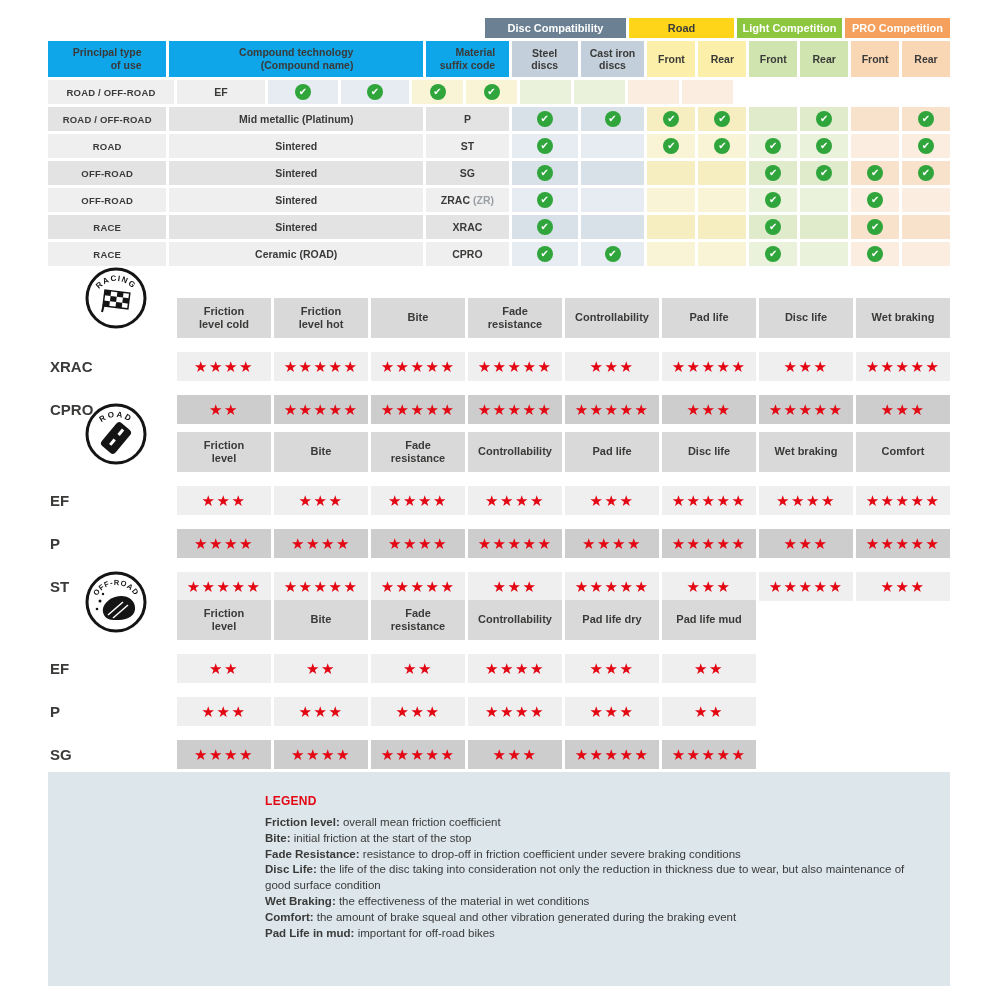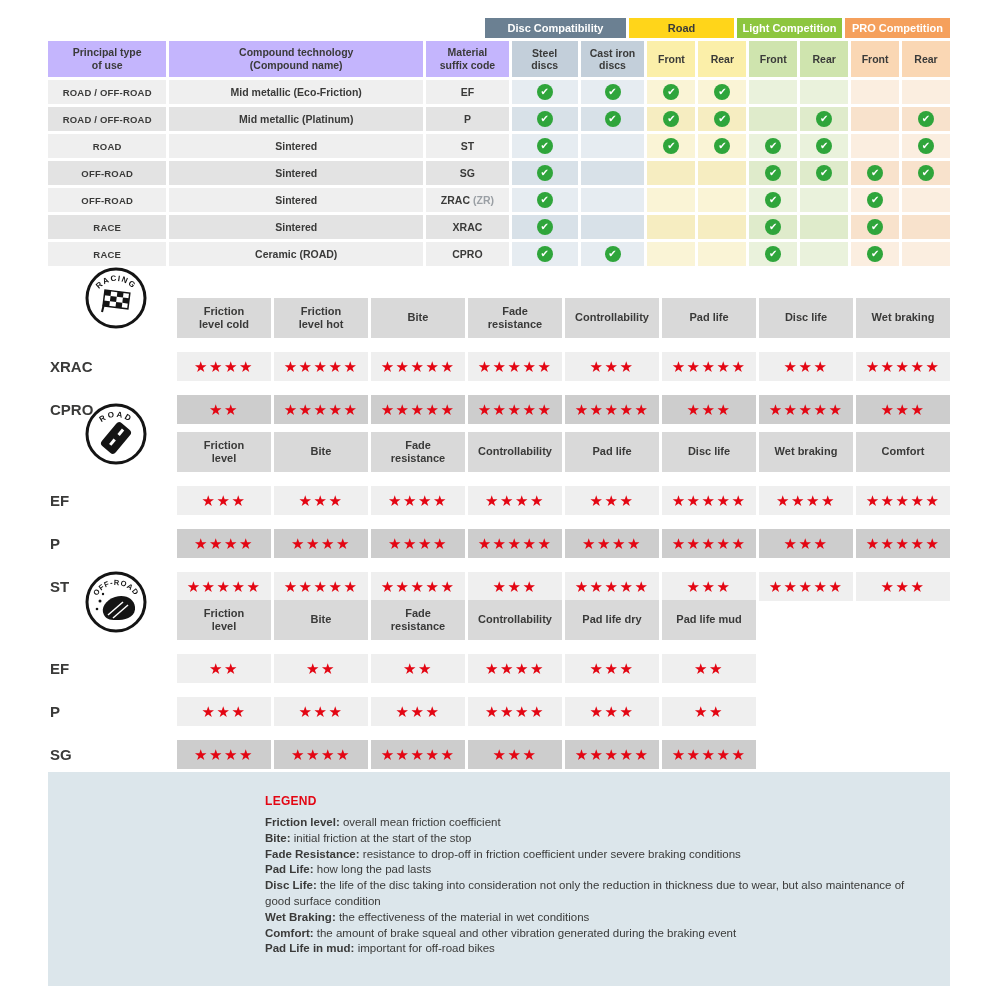--- a/index.html
+++ b/index.html
@@ -9,21 +9,21 @@
   .abs{position:absolute}
 
   
   .compat{left:48px;top:18px;width:902px;display:flex;flex-direction:column;gap:3px}
   .crow{display:flex;gap:3px}
   .ghead{height:20px}
   .gspacer{width:434px}
   .gcell{display:flex;align-items:center;justify-content:center;font-size:11px;font-weight:bold}
   .g-disc{width:141px}.g-sm{width:105px}
   .shead{height:36px}
-  .hcell{background:#c4b5fd;font-weight:bold;font-size:10.5px;text-align:center;
+  .hcell{background:#0ea5e9;font-weight:bold;font-size:10.5px;text-align:right;
          display:flex;align-items:center;justify-content:center;white-space:pre-line;line-height:1.2}
   .c-use{width:126px}.c-tech{width:270px}.c-code{width:88px}
   .c-steel{width:70px}.c-cast{width:68px}.c-sm{width:51px}
   .hsub{font-weight:bold;font-size:10.5px;display:flex;align-items:center;justify-content:center;
         text-align:center;white-space:pre-line;line-height:1.15}
   .disc-sub{background:#C3CFDA}.road-sub{background:#FBEFA9}
   .light-sub{background:#CFE4AE}.pro-sub{background:#FAD7B4}
   [data-build="compat-rows"]{display:flex;flex-direction:column;gap:3px}
   .brow{display:flex;gap:3px;height:24px}
   .ccell{display:flex;align-items:center;justify-content:center;font-size:10.5px;text-align:center}
@@ -92,21 +92,20 @@
     <div class="hsub c-sm road-sub">Front</div>
     <div class="hsub c-sm road-sub">Rear</div>
     <div class="hsub c-sm light-sub">Front</div>
     <div class="hsub c-sm light-sub">Rear</div>
     <div class="hsub c-sm pro-sub">Front</div>
     <div class="hsub c-sm pro-sub">Rear</div>
   </div>
   <div data-build="compat-rows">
       <div class="brow odd">
         <div class="ccell c-use use-t">ROAD / OFF-ROAD</div>
-        <div class="ccell c-tech b">Mid metallic (Eco-Friction)</div>
         <div class="ccell c-code b">EF</div>
         <div class="ccell c-steel disc">
           <span class="check" style="background: rgb(47, 165, 59);">✔</span>
         </div>
         <div class="ccell c-cast disc">
           <span class="check" style="background: rgb(47, 165, 59);">✔</span>
         </div>
         <div class="ccell c-sm road">
           <span class="check" style="background: rgb(47, 165, 59);">✔</span>
         </div>
@@ -557,20 +556,19 @@
     </div>
   </div>
 
 <div class="abs legend" style="background: rgb(220, 230, 235);">
   <div class="legend-inner">
     <div class="legend-title">LEGEND</div>
     <div data-build="legend-items">
         <div class="litem"><span class="lterm">Friction level:</span><span class="ldesc"> overall mean friction coefficient</span></div>
         <div class="litem"><span class="lterm">Bite:</span><span class="ldesc"> initial friction at the start of the stop</span></div>
         <div class="litem"><span class="lterm">Fade Resistance:</span><span class="ldesc"> resistance to drop-off in friction coefficient under severe braking conditions</span></div>
-        <div class="litem"><span class="lterm">Pad Life:</span><span class="ldesc"> how long the pad lasts</span></div>
         <div class="litem"><span class="lterm">Disc Life:</span><span class="ldesc"> the life of the disc taking into consideration not only the reduction in thickness due to wear, but also maintenance of good surface condition</span></div>
         <div class="litem"><span class="lterm">Wet Braking:</span><span class="ldesc"> the effectiveness of the material in wet conditions</span></div>
         <div class="litem"><span class="lterm">Comfort:</span><span class="ldesc"> the amount of brake squeal and other vibration generated during the braking event</span></div>
         <div class="litem"><span class="lterm">Pad Life in mud:</span><span class="ldesc"> important for off-road bikes</span></div>
       </div>
   </div>
 </div>
 
 </body></html>

